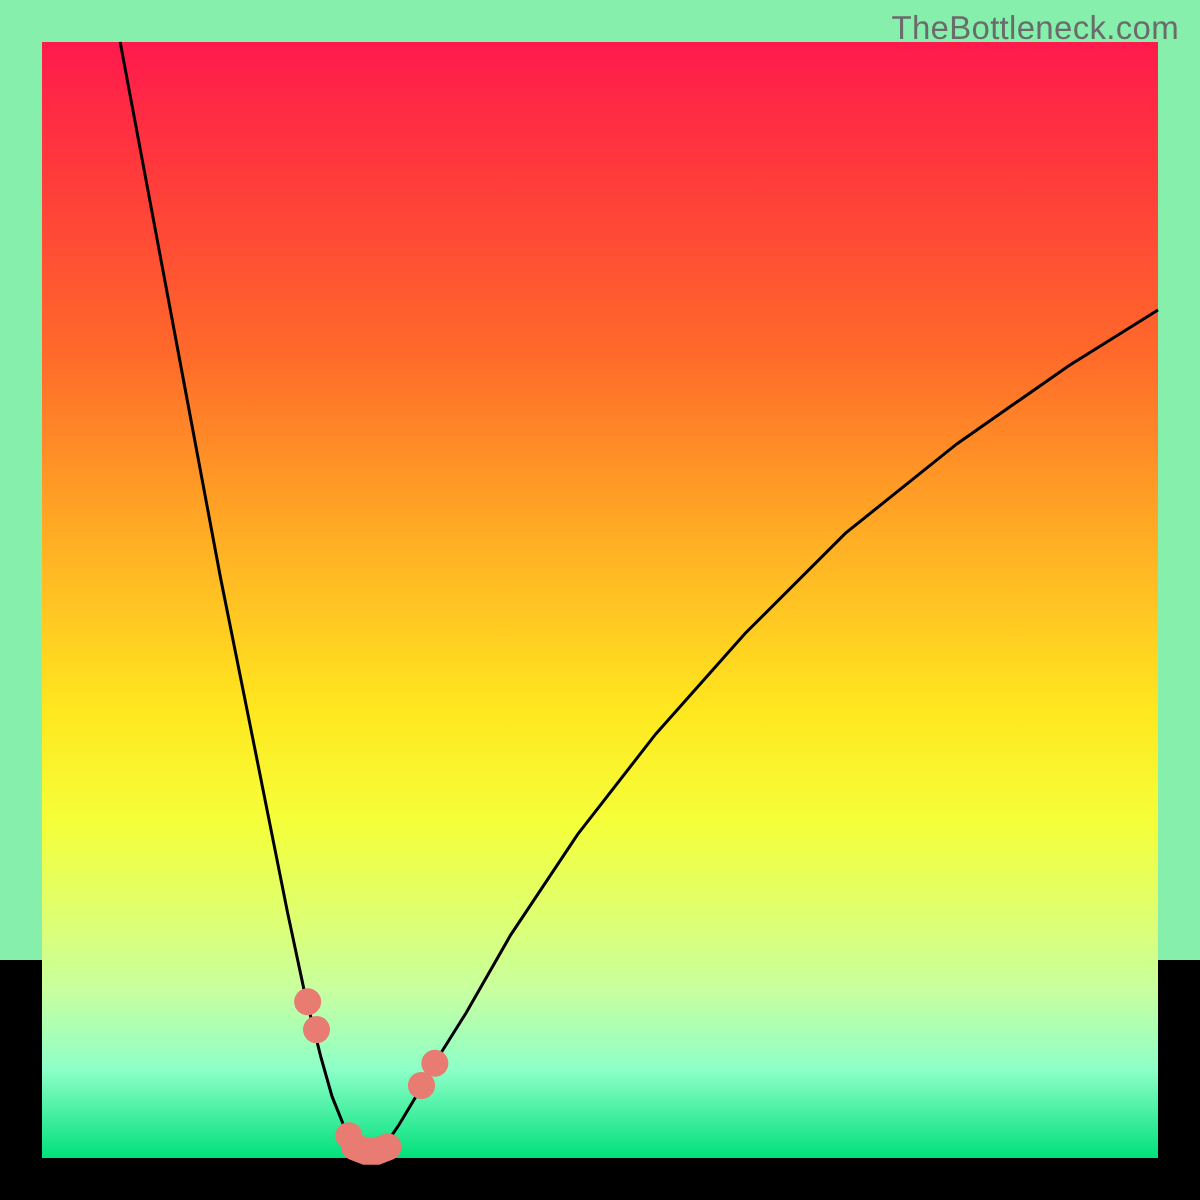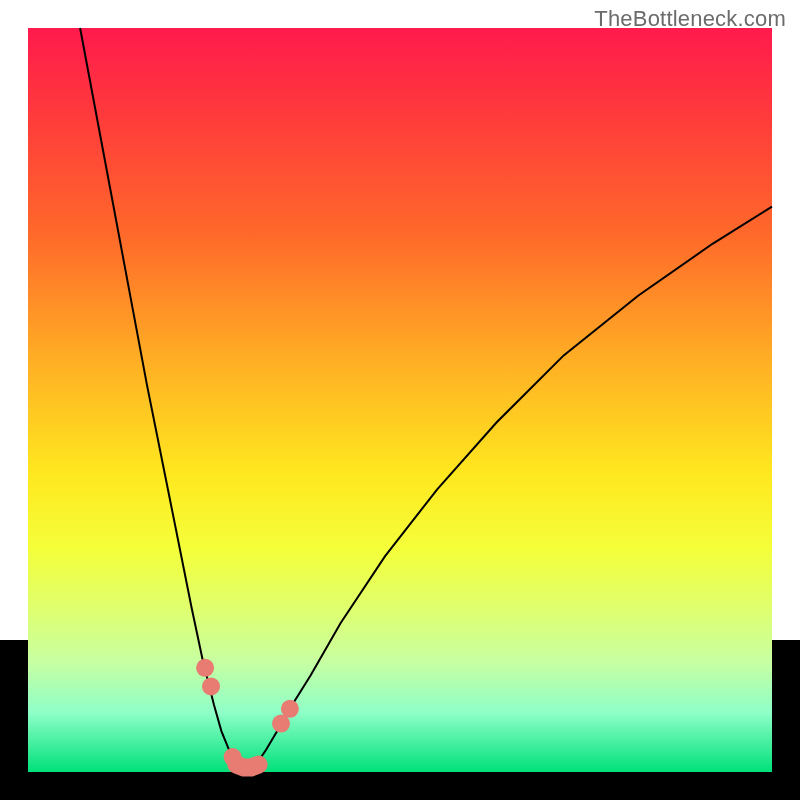--- a/index.html
+++ b/index.html
@@ -10,21 +10,21 @@
     background: #000;
     overflow: hidden;
     font-family: Arial, Helvetica, sans-serif;
   }
   .frame {
     position: absolute;
     left: 0;
     top: 0;
     width: 800px;
     height: 640px;
-    background: #ffffff;
+    background: #86efac;
   }
   .plot {
     position: absolute;
     left: 28px;
     top: 28px;
     width: 744px;
     height: 744px;
     background: linear-gradient(
       to bottom,
       #ff1a4d 0%,

